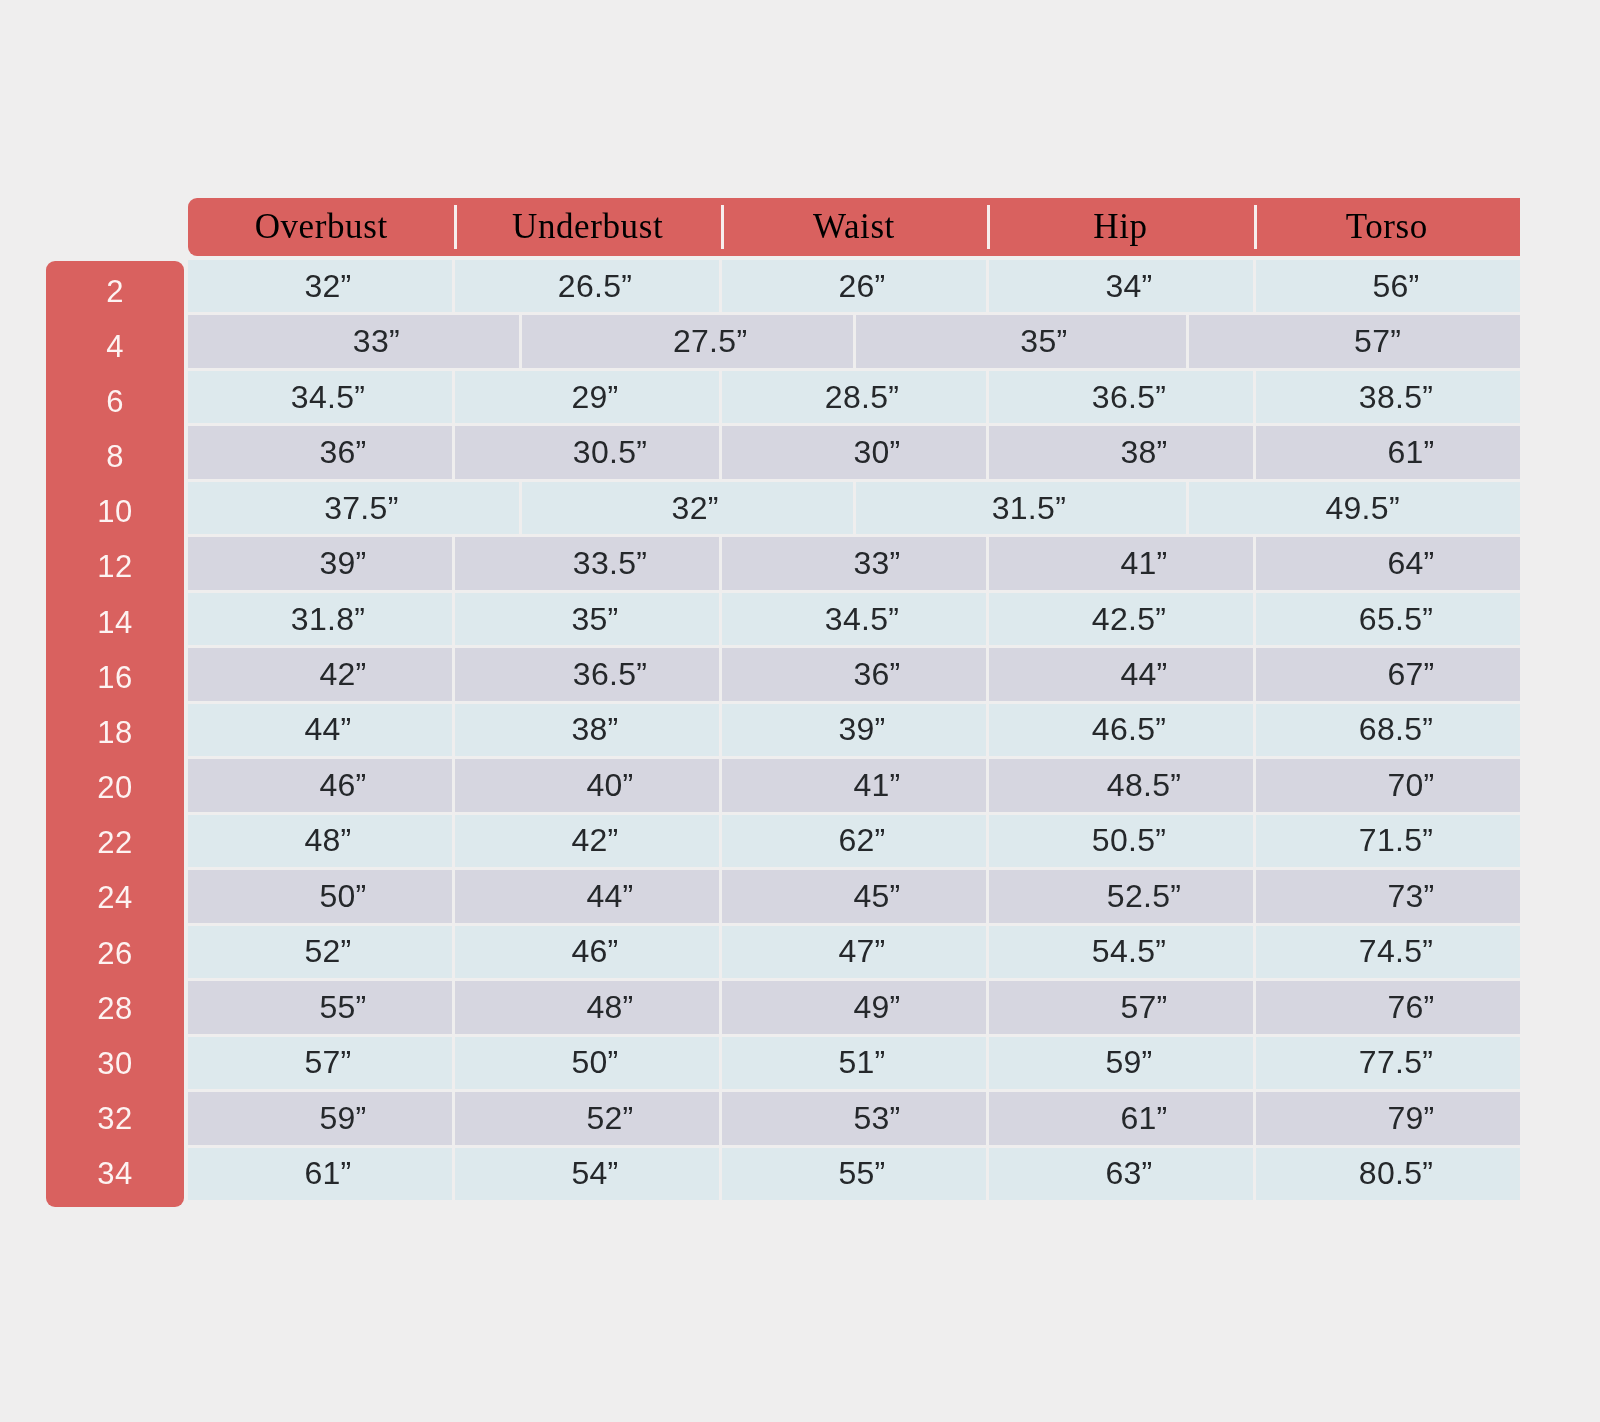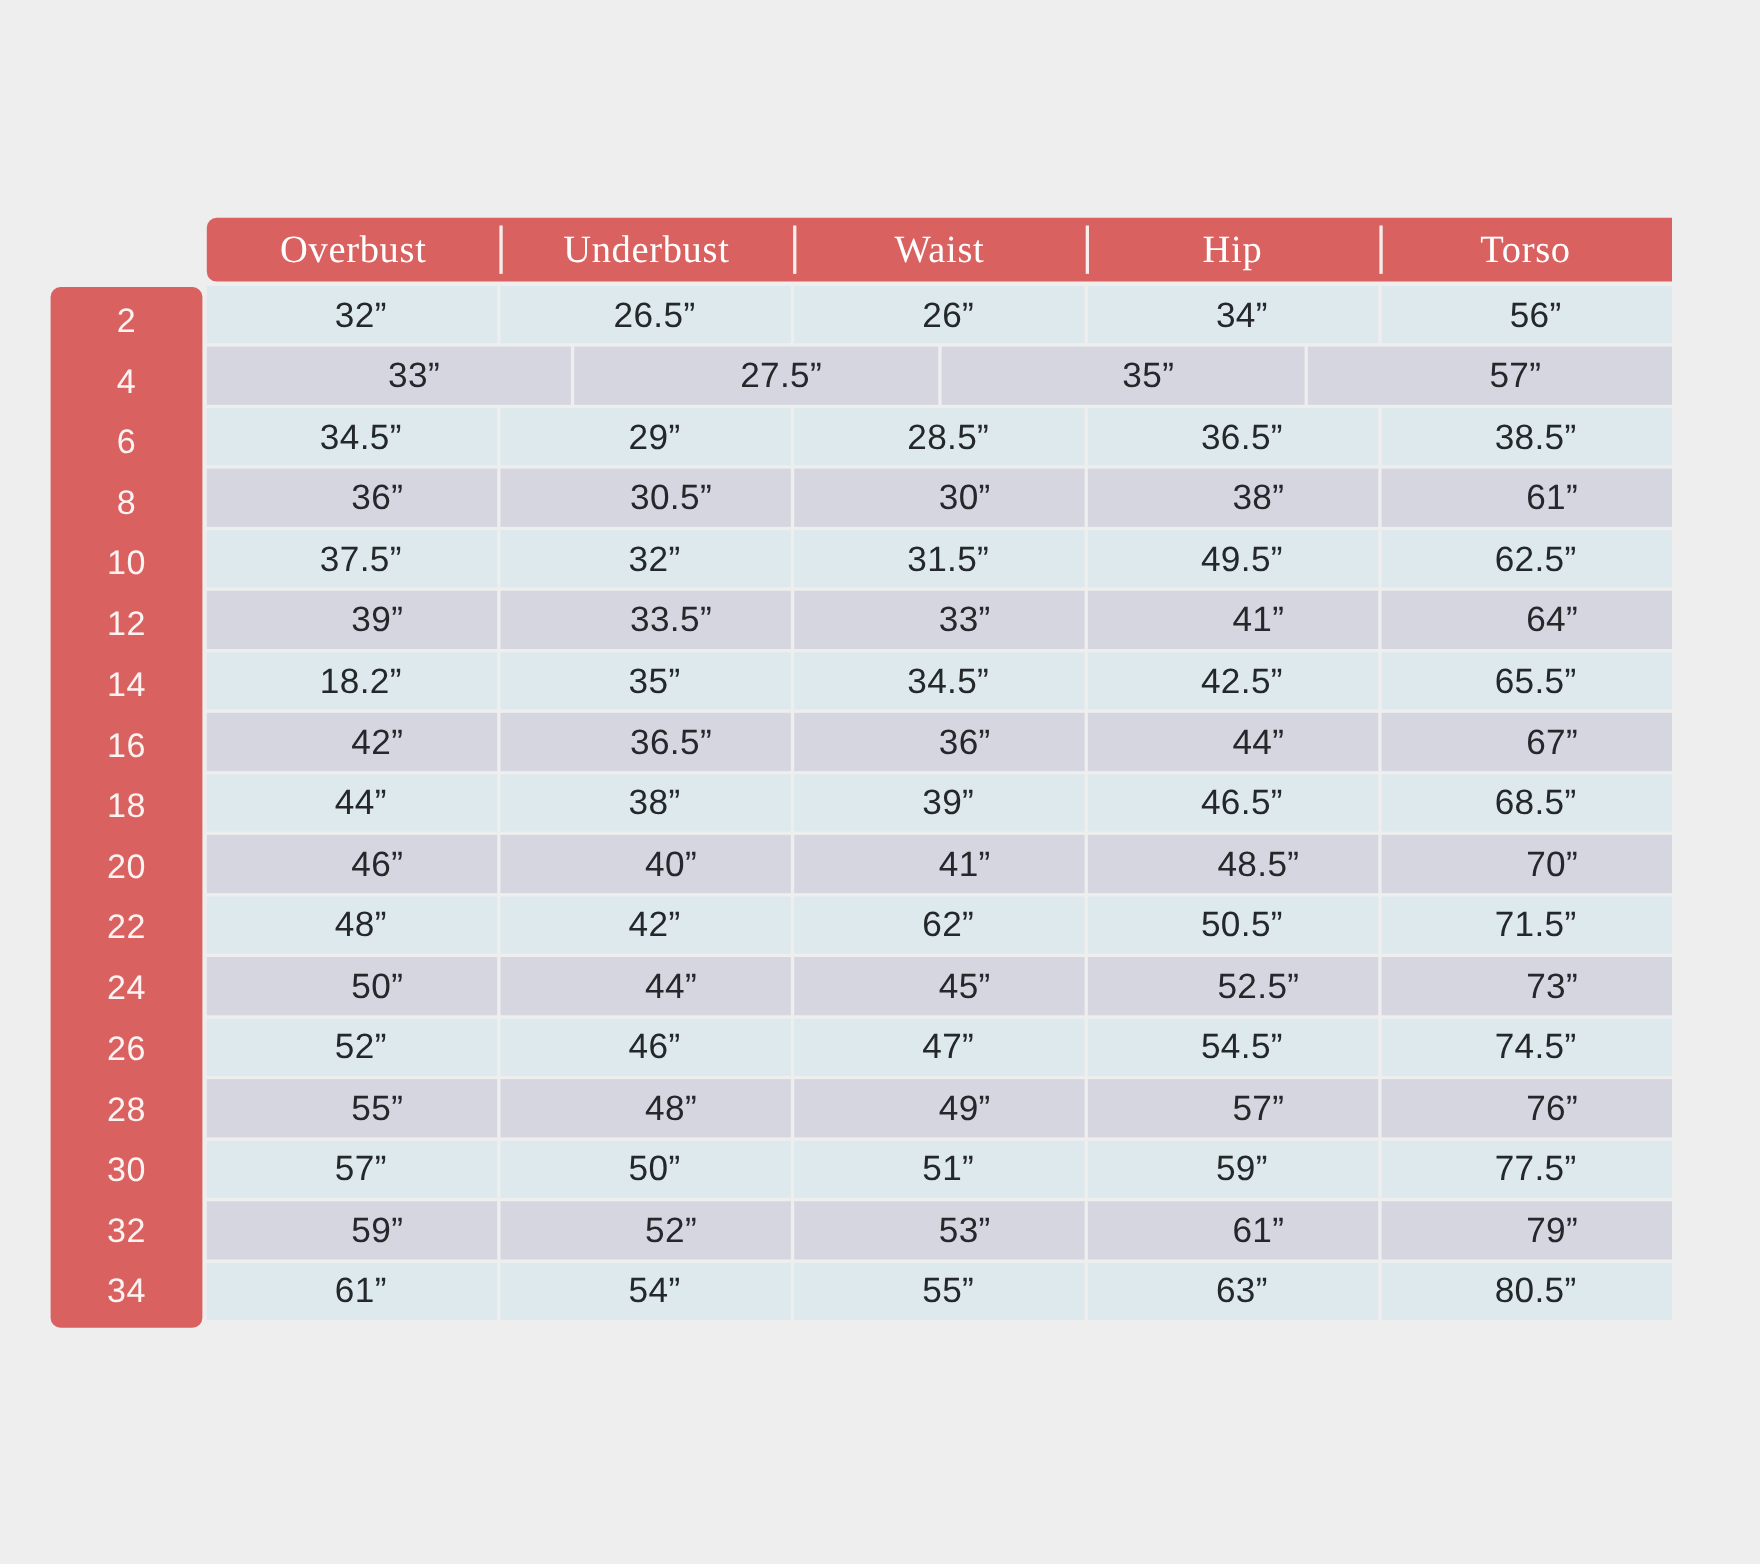--- a/index.html
+++ b/index.html
@@ -58,21 +58,21 @@
     border-top-left-radius: 9px;
     border-bottom-left-radius: 9px;
     display: flex;
   }
   .head-cell {
     flex: 1 1 0;
     position: relative;
     display: flex;
     align-items: center;
     justify-content: center;
-    color: #ffffff;
+    color: #000000;
     font-family: "Liberation Serif", serif;
     font-size: 35px;
     letter-spacing: 0.6px;
   }
   .head-cell + .head-cell::before {
     content: "";
     position: absolute;
     left: 0;
     top: 7px;
     bottom: 7px;
@@ -169,31 +169,30 @@
         <div class="data-cell">30.5”</div>
         <div class="data-cell">30”</div>
         <div class="data-cell">38”</div>
         <div class="data-cell">61”</div>
       </div>
       <div class="data-row odd">
         <div class="data-cell">37.5”</div>
         <div class="data-cell">32”</div>
         <div class="data-cell">31.5”</div>
         <div class="data-cell">49.5”</div>
-        <div class="data-cell">62.5”</div>
       </div>
       <div class="data-row even">
         <div class="data-cell">39”</div>
         <div class="data-cell">33.5”</div>
         <div class="data-cell">33”</div>
         <div class="data-cell">41”</div>
         <div class="data-cell">64”</div>
       </div>
       <div class="data-row odd">
-        <div class="data-cell">18.2”</div>
+        <div class="data-cell">31.8”</div>
         <div class="data-cell">35”</div>
         <div class="data-cell">34.5”</div>
         <div class="data-cell">42.5”</div>
         <div class="data-cell">65.5”</div>
       </div>
       <div class="data-row even">
         <div class="data-cell">42”</div>
         <div class="data-cell">36.5”</div>
         <div class="data-cell">36”</div>
         <div class="data-cell">44”</div>

